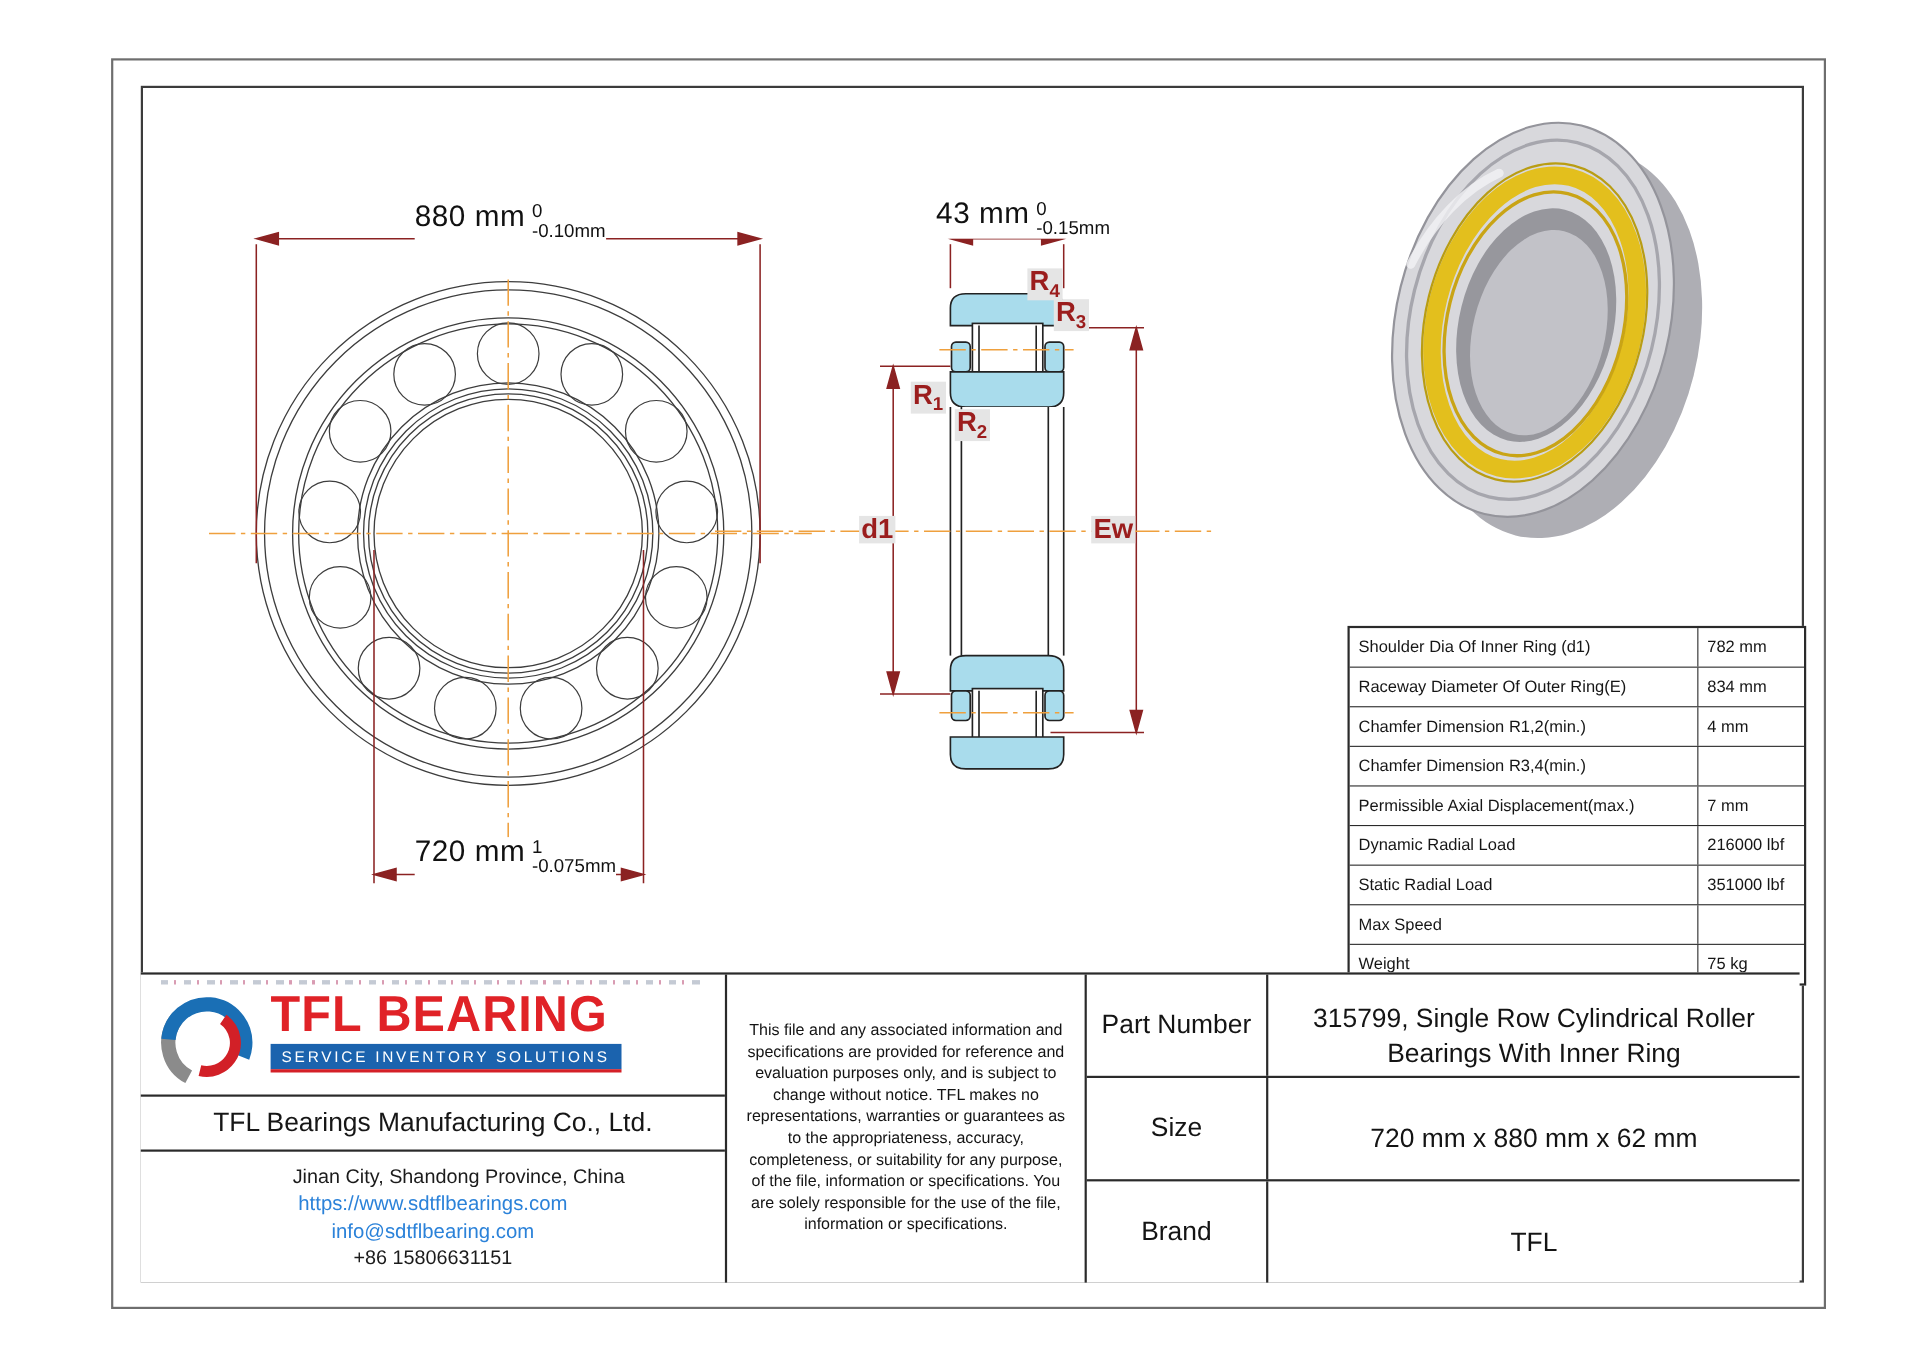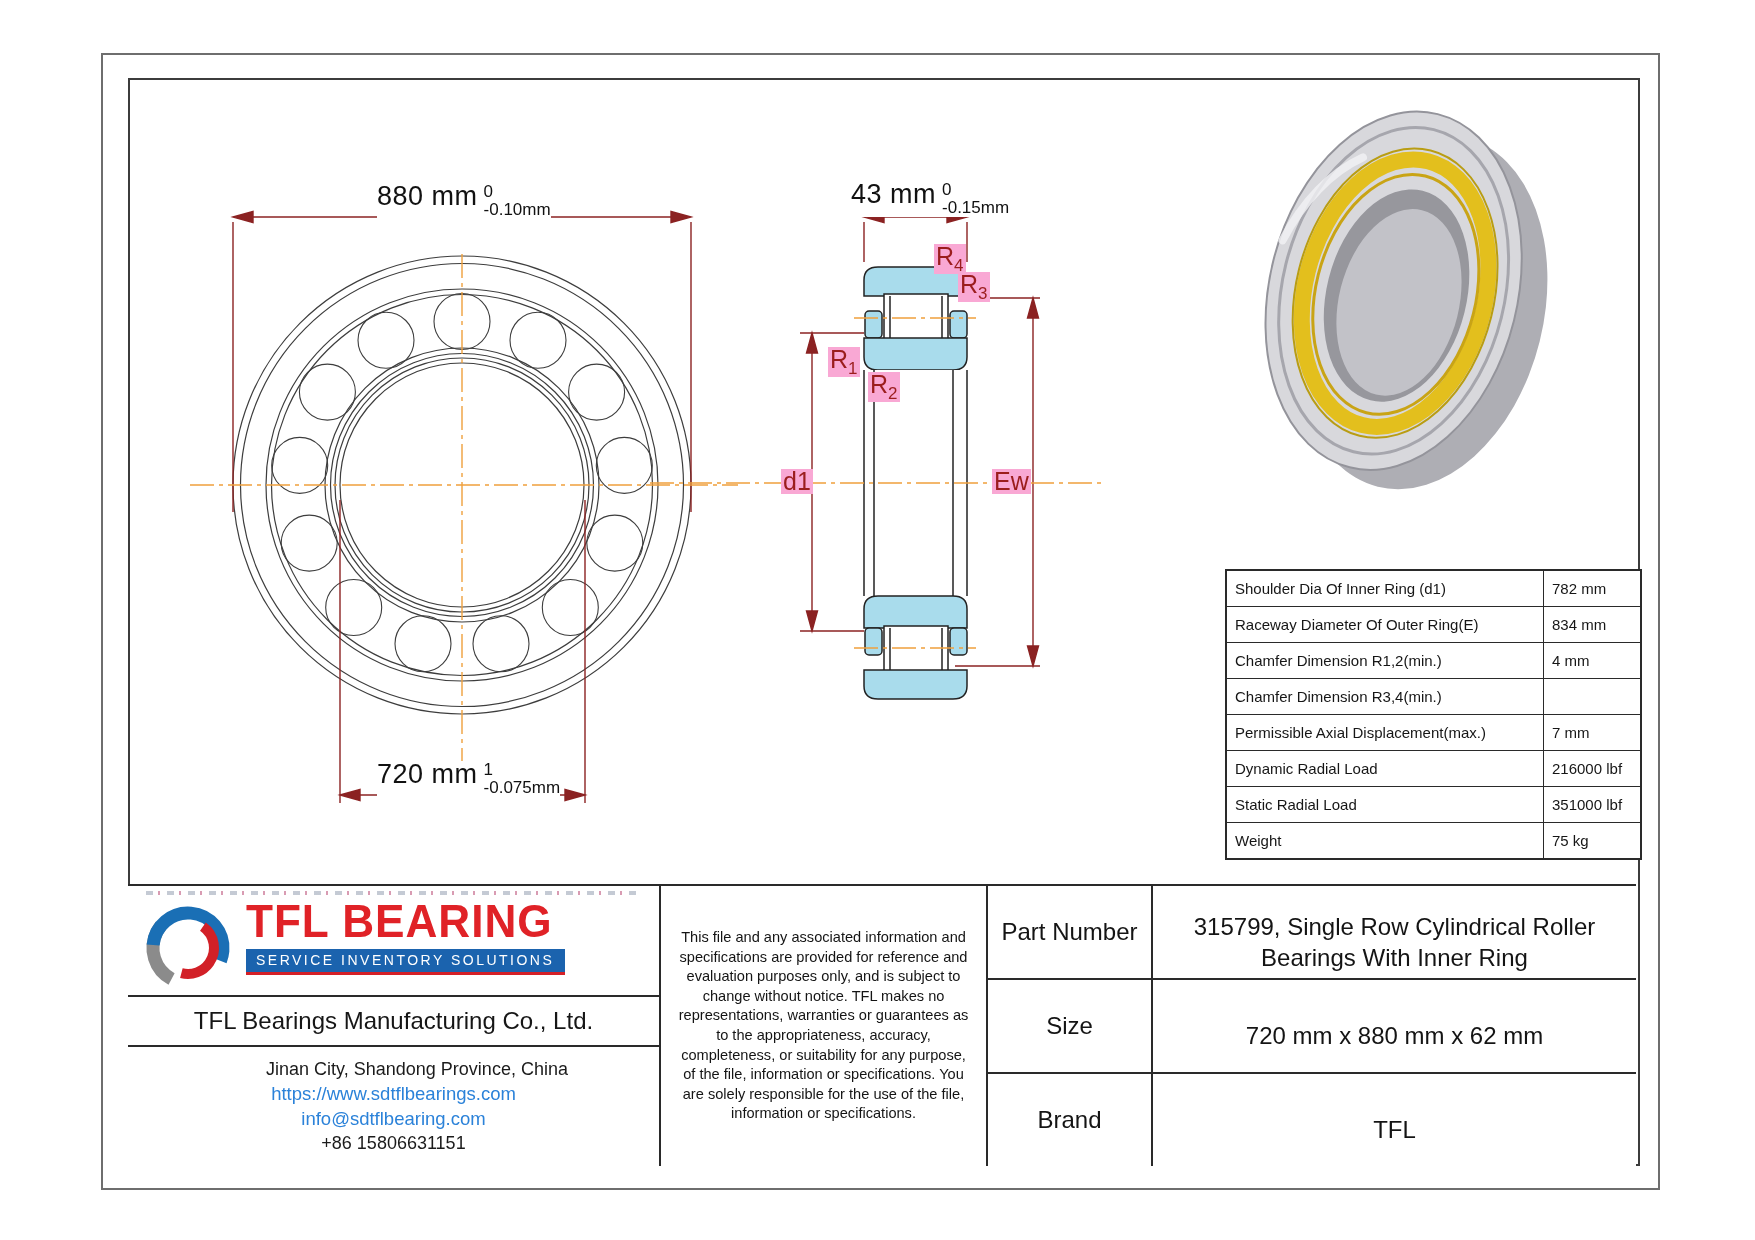--- a/index.html
+++ b/index.html
@@ -9,21 +9,21 @@
   
   .outer-frame{left:101px;top:53px;width:1555px;height:1133px;border:2px solid #6e6e6e;}
   .inner-frame{left:128px;top:78px;width:1508px;height:1084px;border:2px solid #3c3c3c;}
   
   svg.draw{left:0;top:0;width:1755px;height:1240px;pointer-events:none;}
   
   .dim-label{display:flex;align-items:flex-start;color:#111;background:#fff;line-height:1;}
   .dim-value{font-size:27px;letter-spacing:0.5px;}
   .dim-tol{display:flex;flex-direction:column;align-items:flex-start;margin-left:6px;font-size:17px;}
   .dim-tol i{font-style:normal;line-height:1.05;}
-  .red-label{color:#9b1d1d;font-size:25px;line-height:1;background:#f9a8d4;padding:0 2px;}
+  .red-label{color:#9b1d1d;font-size:25px;line-height:1;background:#e5e5e5;padding:0 2px;font-weight:bold;}
   .red-label sub{font-size:17px;}
   
   .spec-table{left:1225px;top:569px;width:413px;border:2px solid #2a2a2a;background:#fff;}
   .spec-row{display:flex;height:35px;border-top:1.5px solid #2a2a2a;}
   .spec-row:first-child{border-top:none;}
   .spec-label{width:308px;border-right:1.5px solid #2a2a2a;display:flex;align-items:center;
               padding-left:8px;font-size:15px;color:#161616;}
   .spec-value{flex:1;display:flex;align-items:center;padding-left:8px;font-size:15px;color:#161616;}
   
   .bottom-block{left:128px;top:884px;width:1508px;height:280px;border-top:2px solid #2a2a2a;
@@ -229,20 +229,24 @@
       </div>
     <div class="spec-row">
         <div class="spec-label">Dynamic Radial Load</div>
         <div class="spec-value">216000 lbf</div>
       </div>
     <div class="spec-row">
         <div class="spec-label">Static Radial Load</div>
         <div class="spec-value">351000 lbf</div>
       </div>
     <div class="spec-row">
+        <div class="spec-label">Max Speed</div>
+        <div class="spec-value"></div>
+      </div>
+    <div class="spec-row">
         <div class="spec-label">Weight</div>
         <div class="spec-value">75 kg</div>
       </div>
   </div>
 
   <div class="abs bottom-block">
 
     <div class="cell-left">
       <div class="logo-area">
         <div class="abs watermark-strip"></div>

